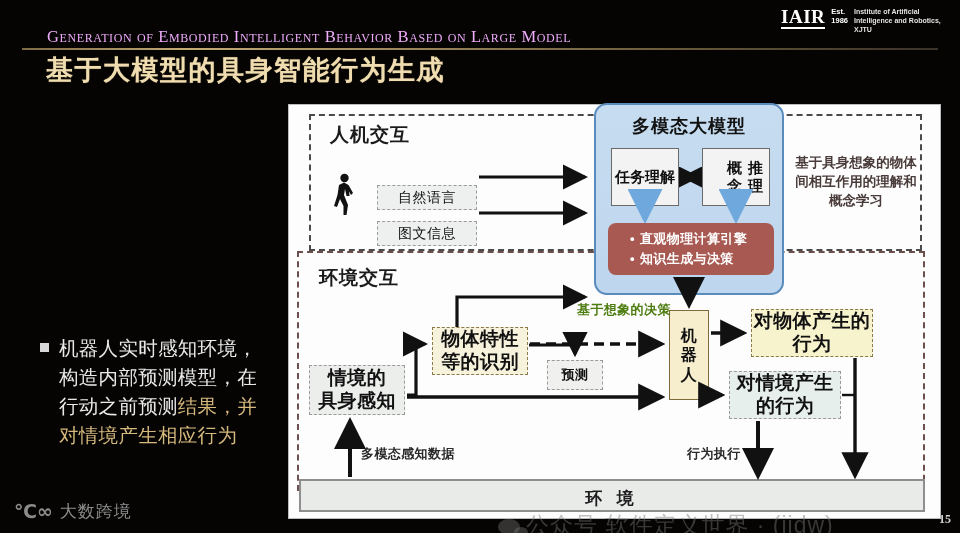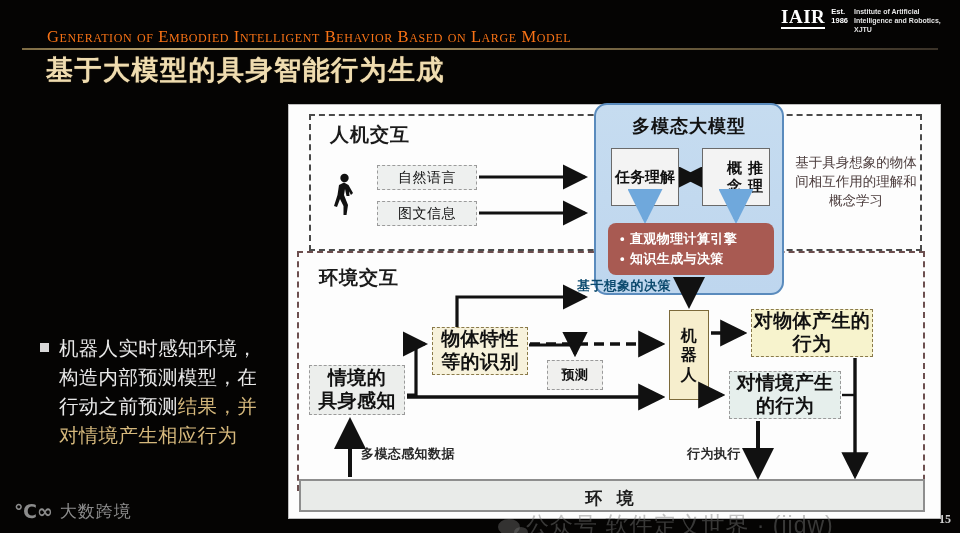--- a/index.html
+++ b/index.html
@@ -13,21 +13,21 @@
     position: relative;
     width: 960px; height: 533px;
     background: #050403;
   }
 
   
   #eng-title {
     position: absolute; left: 47px; top: 27px;
     font-family: "Liberation Serif", "DejaVu Serif", serif;
     font-size: 16.5px; letter-spacing: .6px;
-    color: #f97316;
+    color: #f0abfc;
     font-variant: small-caps;
     white-space: nowrap;
   }
   #cn-title {
     position: absolute; left: 46px; top: 52px;
     font-size: 27px; font-weight: bold;
     color: #efdcb0;
     letter-spacing: 1.5px;
     text-shadow: 0 0 1px #8d7a50;
     white-space: nowrap;
@@ -114,21 +114,21 @@
   #lab-hri { left: 41px; top: 17px; }
   #lab-env { left: 30px; top: 160px; }
 
   
   #person { left: 42px; top: 68px; width: 26px; height: 44px; }
 
   
   .in-box {
     border: 1px dashed #9b9b9b; background: #eef0ef;
     display: flex; align-items: center; justify-content: center;
-    font-size: 14px; color: #111; letter-spacing: .5px;
+    font-size: 14px; color: #111; letter-spacing: .5px; margin-top: 20px;
   }
   #box-nl  { left: 88px; top: 60px;  width: 100px; height: 25px; }
   #box-img { left: 88px; top: 96px;  width: 100px; height: 25px; }
 
   
   #blue {
     left: 305px; top: -2px; width: 190px; height: 192px;
     background: linear-gradient(to bottom,#c6dcf0,#bed6ee);
     border: 2px solid #5a8bbd;
     border-radius: 13px;
@@ -143,33 +143,33 @@
     justify-content: center; font-size: 15px; font-weight: bold;
     color: #111; line-height: 1.18;
   }
   #w-task { left: 15px; top: 43px; width: 68px; height: 58px; }
   #w-conc { left: 106px; top: 43px; width: 68px; height: 58px; padding-left: 24px; }
 
   
   #red {
     position: absolute; left: 12px; top: 118px; width: 166px; height: 52px;
     background: #a85a52; border-radius: 8px;
-    padding: 6px 4px 0 12px;
+    padding: 6px 4px 0 22px;
   }
   .red-li {
     color: #fff; font-size: 13px; font-weight: bold; line-height: 1.55;
     letter-spacing: .4px; white-space: nowrap;
   }
   .red-li::before { content: "•"; margin-right: 5px; }
 
   
   #cap-right {
     left: 505px; top: 48px; width: 124px;
     font-size: 13.5px; line-height: 1.42; color: #4b3c3c;
-    font-weight: normal; text-align: center;
+    font-weight: bold; text-align: center;
   }
 
   
   .lb {
     position: absolute; display: flex; flex-direction: column;
     align-items: center; justify-content: center;
     font-size: 19px; font-weight: bold; color: #111; line-height: 1.2;
     letter-spacing: .4px;
   }
   #b-feat { left: 143px; top: 222px; width: 96px; height: 48px;
@@ -182,21 +182,21 @@
             background:#f6eecd; border:1px solid #7c6a3a; font-size:16px;}
   #b-obj  { left: 462px; top: 204px; width: 122px; height: 48px;
             background:#f7f3cd; border:1px dashed #8a7a4a; }
   #b-ctx  { left: 440px; top: 266px; width: 112px; height: 48px;
             background:#e6efec; border:1px dashed #9a9a9a; }
 
   .free-lab {
     position: absolute; font-size: 13px; font-weight: bold;
     color: #2a2a2a; letter-spacing: .4px; white-space: nowrap;
   }
-  #lab-imag { left: 288px; top: 172px; color:#0c4a6e; }
+  #lab-imag { left: 288px; top: 196px; color:#4d7c0f; }
   #lab-multi{ left: 72px; top: 340px; }
   #lab-exec { left: 398px; top: 340px; }
 
   
   #env-strip {
     position: absolute; left: 10px; top: 374px;
     width: 626px; height: 33px;
     background: #e9ebe9; border: 2px solid #8e8e8e;
   }
   #env-strip-label {

